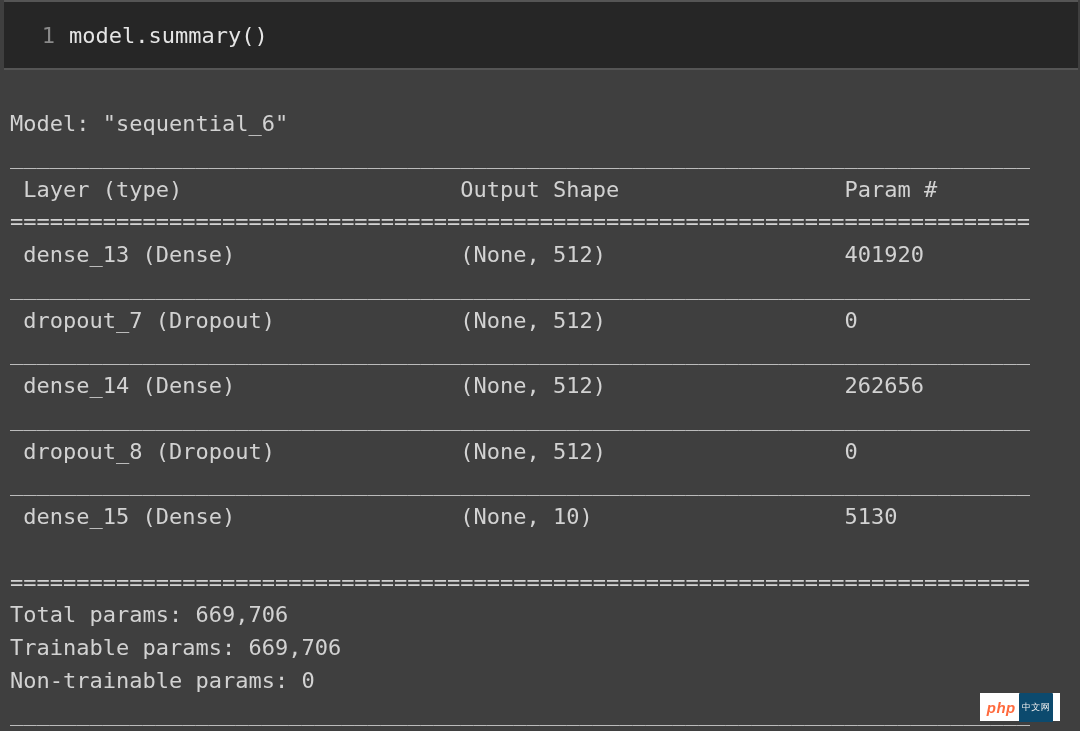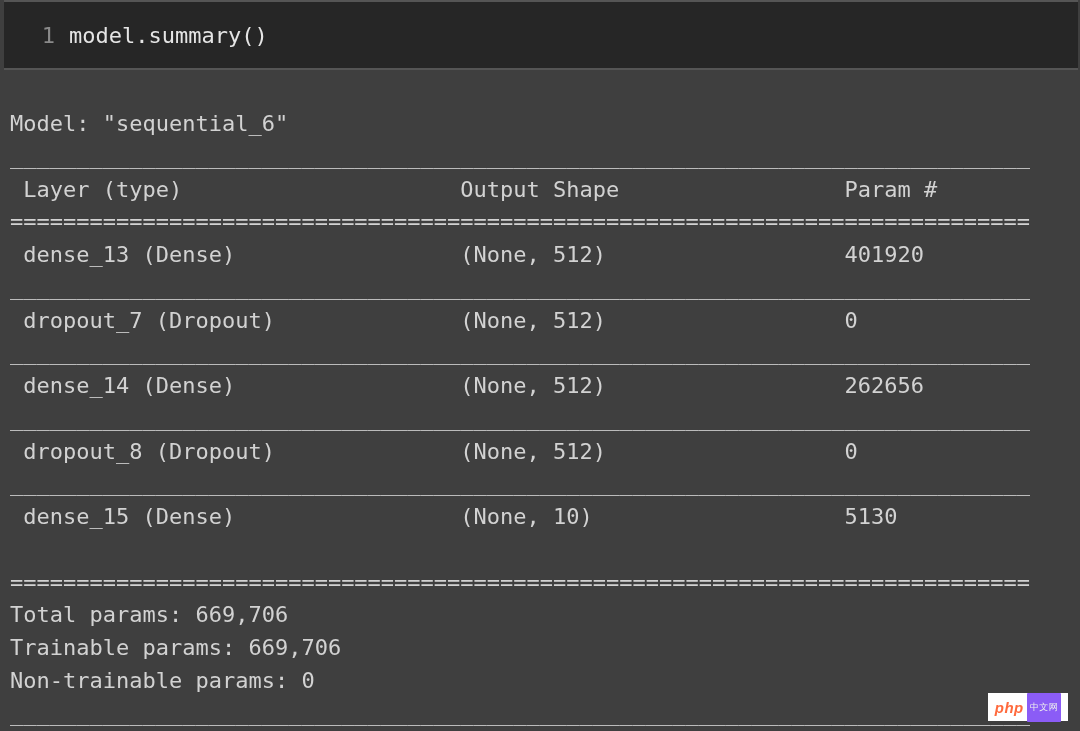--- a/index.html
+++ b/index.html
@@ -45,38 +45,38 @@
     padding: 16px 10px 10px 10px;
     white-space: pre;
     font-family: inherit;
     line-height: 1.49;
     color: #d2d2d2;
     background: #3f3f3f;
   }
 
   .watermark {
     position: absolute;
-    right: 12px;
+    right: 20px;
     bottom: 10px;
     height: 28px;
     width: 80px;
     background: #fff;
     display: flex;
     align-items: center;
     justify-content: center;
     font-family: Arial, sans-serif;
     font-size: 15px;
     color: #ff6a3d;
     font-style: italic;
     font-weight: bold;
     letter-spacing: 0.5px;
   }
   .watermark .cn {
     margin-left: 3px;
-    background: #8b5cf6;
+    background: #0c4a6e;
     color: #eee;
     font-size: 9px;
     font-style: normal;
     font-weight: normal;
     padding: 8px 3px;
     border-radius: 1px;
   }
 </style>
 </head>
 <body>

